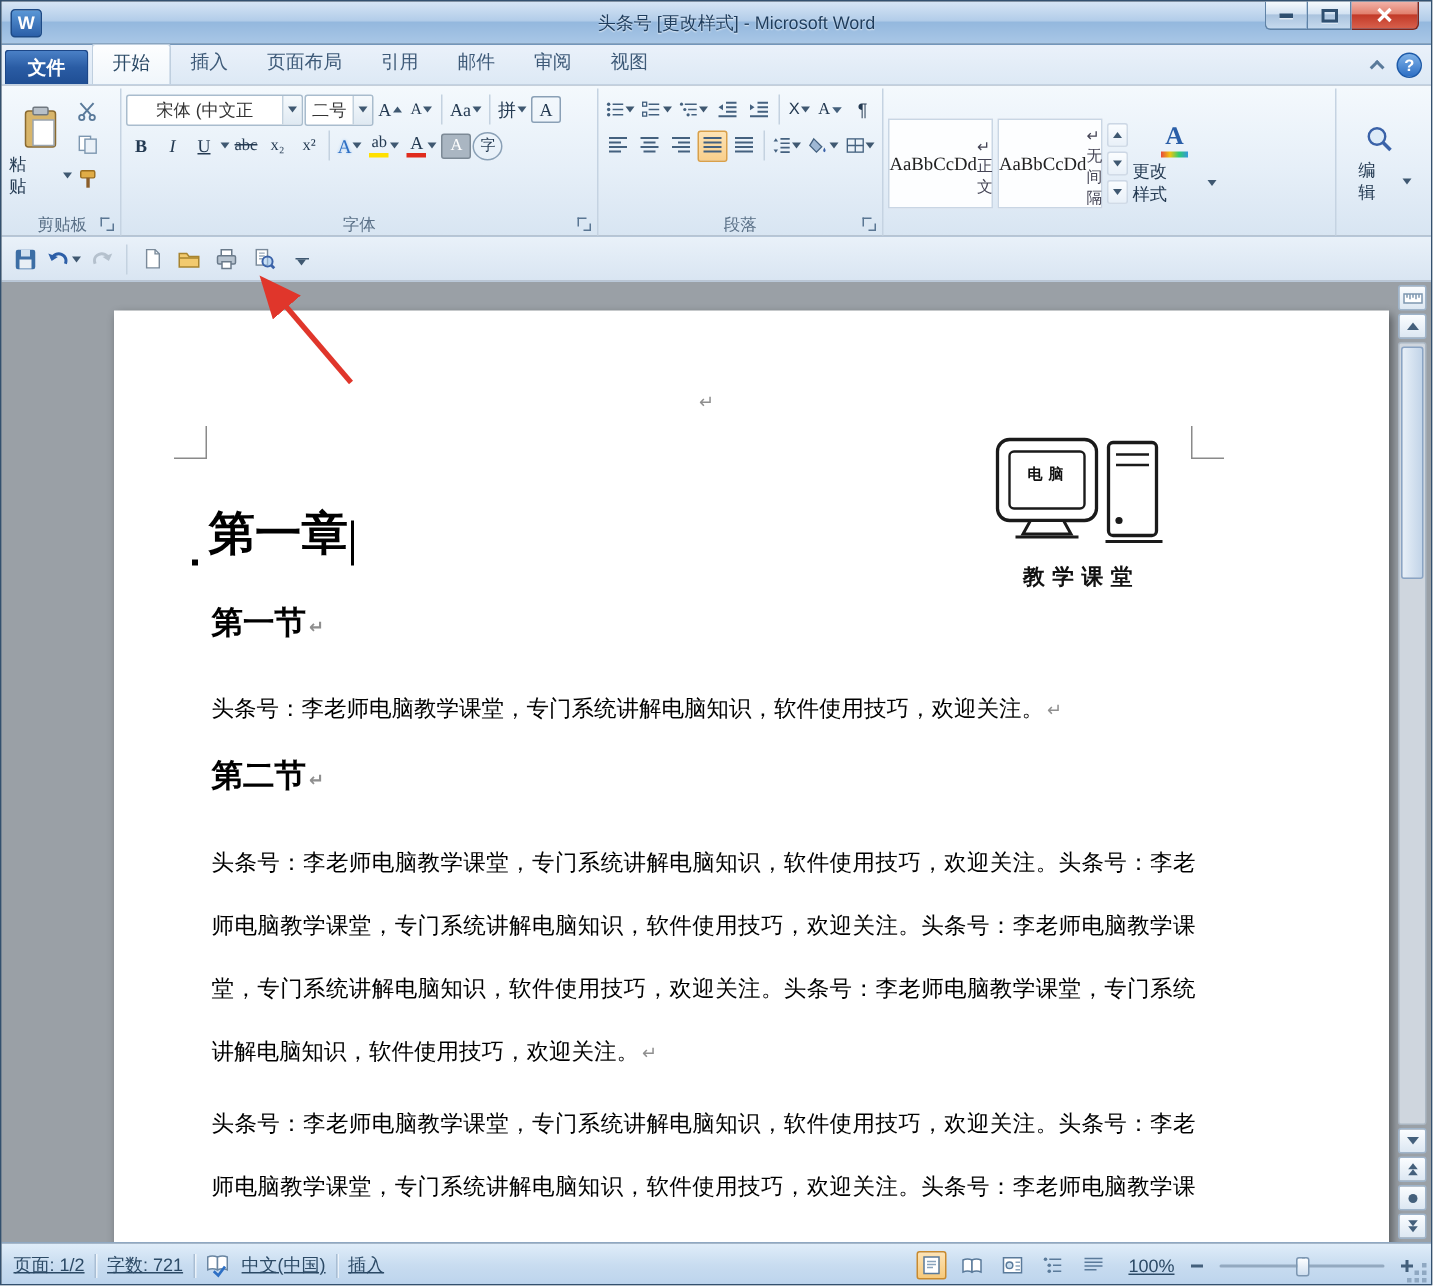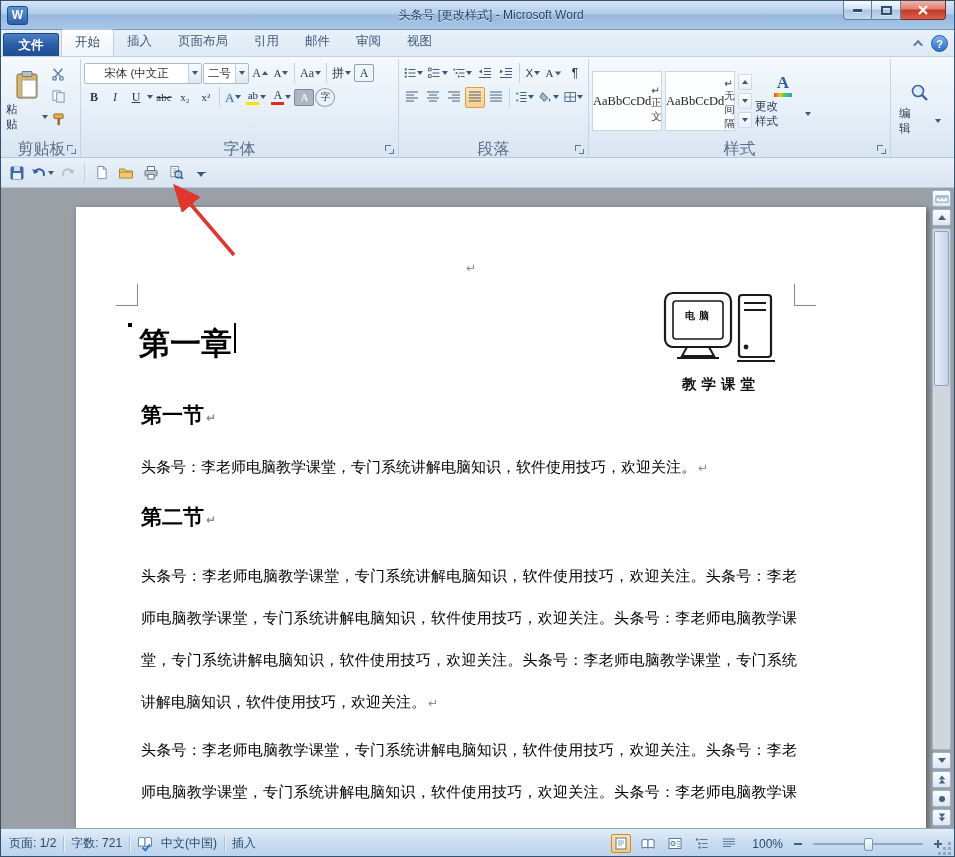--- a/index.html
+++ b/index.html
@@ -31,21 +31,21 @@
 .tab.active{background:linear-gradient(#fdfeff,#f0f6fb);border:1px solid #bfcfdf;border-bottom:none;border-radius:2.5px 2.5px 0 0;color:#2b4a66;padding:4px 13px 5px;}
 .tabrow-right{position:absolute;right:6px;top:5px;display:flex;align-items:center;gap:8px;}
 .chevup{width:7px;height:7px;border-left:2px solid #5a7a9a;border-top:2px solid #5a7a9a;transform:rotate(45deg) translateY(2px);}
 .helpbtn{width:17px;height:17px;border-radius:50%;background:linear-gradient(#7fb2e8,#2d6fc4);color:#fff;font-weight:bold;font-size:11px;
  display:flex;align-items:center;justify-content:center;border:1px solid #1d5aa8;}
 
 
 .ribbon{height:101px;background:linear-gradient(#f4f9fd,#e6eff8 55%,#d8e5f2);border-bottom:1px solid #b6c6d8;display:flex;padding:2px 0 0 2px;}
 .rgroup{display:flex;flex-direction:column;border-right:1px solid #c5d3e2;padding:2px 3px 0;position:relative;}
 .gbody{flex:1;display:flex;}
-.glabel{height:16px;display:flex;align-items:center;justify-content:center;color:#5a7087;font-size:16px;position:relative;padding:0 10px;font-family:Liberation Serif, serif;}
+.glabel{height:16px;display:flex;align-items:center;justify-content:center;color:#5a7087;font-size:11px;position:relative;padding:0 10px;font-family:Liberation Serif, serif;}
 .launcher{position:absolute;right:0;bottom:2px;width:11px;height:11px;border-radius:2px;}
 .launcher::before{content:"";position:absolute;left:1px;top:1px;width:5px;height:5px;border-left:1.4px solid #5a7693;border-top:1.4px solid #5a7693;}
 .launcher::after{content:"";position:absolute;right:1px;bottom:1px;width:4px;height:4px;border-right:1.4px solid #5a7693;border-bottom:1.4px solid #5a7693;}
 .bigbtn{width:42px;display:flex;flex-direction:column;align-items:center;justify-content:center;gap:2px;border-radius:3px;padding:2px 0;}
 .bigbtn .blabel{font-size:11.5px;color:#243a52;display:flex;align-items:center;gap:18px;}
 .scol{display:flex;flex-direction:column;justify-content:flex-start;gap:2px;padding-top:2px;}
 .ib{height:21px;min-width:20px;display:inline-flex;align-items:center;justify-content:center;border-radius:2px;font-size:12px;color:#243a52;gap:1px;padding:0 2px;}
 .ib.sel{background:linear-gradient(#fde3b5,#f9cf8b);border:1px solid #d9a04a;}
 .dd{width:0;height:0;border-left:3.5px solid transparent;border-right:3.5px solid transparent;border-top:4px solid #3f5871;display:inline-block;}
 .ddu{width:0;height:0;border-left:3px solid transparent;border-right:3px solid transparent;border-bottom:4px solid #3f5871;display:inline-block;}
@@ -74,47 +74,47 @@
 .qbtn{height:22px;min-width:22px;display:inline-flex;align-items:center;justify-content:center;border-radius:2px;gap:1px;}
 .qbtn.disabled{opacity:.5;}
 
 
 .docarea{position:relative;height:640px;background:#9aa0a6;overflow:hidden;}
 .page{position:absolute;left:75px;top:19px;width:850px;height:640px;background:#fff;box-shadow:2px 2px 6px rgba(0,0,0,.45);overflow:hidden;}
 .crop-l{position:absolute;left:40px;top:77px;width:22px;height:22px;border-bottom:1px solid #8a8a8a;border-right:1px solid #8a8a8a;}
 .crop-r{position:absolute;left:718px;top:77px;width:22px;height:22px;border-bottom:1px solid #8a8a8a;border-left:1px solid #8a8a8a;}
 .pmark{color:#8f8f8f;font-size:12px;font-family:"DejaVu Sans",sans-serif;margin-left:2px;}
 .cpmark{position:absolute;left:388px;top:54px;}
-.chapline{position:absolute;left:52px;top:116px;display:flex;align-items:flex-start;}
+.chapline{position:absolute;left:52px;top:128px;display:flex;align-items:flex-end;}
 .hbullet{width:4px;height:4px;background:#000;margin-right:7px;}
 .chap{font-family:"Liberation Serif","DejaVu Serif",serif;font-size:31px;font-weight:bold;color:#000;}
 .caret{width:2px;height:30px;background:#000;margin-left:2px;}
 .sect{position:absolute;left:65px;display:flex;align-items:baseline;font-family:"Liberation Serif","DejaVu Serif",serif;font-size:21px;font-weight:bold;color:#000;}
 .s1{top:194px;} .s2{top:296px;justify-content:flex-end;}
 .body-p{position:absolute;left:65px;width:656px;font-family:"Liberation Serif","DejaVu Serif",serif;font-size:15px;color:#000;text-align:justify;}
-.p1{top:252px;line-height:17px;}
+.p1{top:252px;line-height:28px;}
 .p2{top:348px;line-height:42px;height:172px;overflow:hidden;}
 .p3{top:522px;line-height:42px;height:88px;overflow:hidden;}
 
 .logo{position:absolute;left:585px;top:84px;width:120px;height:108px;}
 .logo-screen{position:absolute;left:12px;top:18px;width:52px;text-align:center;font-weight:bold;font-size:10px;letter-spacing:4px;color:#111;}
 .logo-cap{position:absolute;left:0;top:84px;width:120px;text-align:center;font-weight:bold;font-size:14.5px;letter-spacing:5px;color:#111;white-space:nowrap;}
 
 .vscroll{position:absolute;right:3px;top:2px;bottom:2px;width:19px;display:flex;flex-direction:column;gap:2px;}
 .sbtn{height:17px;background:linear-gradient(#fbfdff,#dce7f2);border:1px solid #9fb4ca;border-radius:2px;display:flex;align-items:center;justify-content:center;}
 .strack{flex:1;background:#cfd6de;border:1px solid #aab6c2;border-radius:2px;position:relative;}
 .sthumb{position:absolute;left:1px;right:1px;top:2px;height:155px;background:linear-gradient(90deg,#e8f0f8,#c2d4e8);border:1px solid #8aa4c4;border-radius:2px;}
 .tri-u{width:0;height:0;border-left:4px solid transparent;border-right:4px solid transparent;border-bottom:5px solid #44607c;}
 .tri-d{width:0;height:0;border-left:4px solid transparent;border-right:4px solid transparent;border-top:5px solid #44607c;}
 .dbl{display:flex;flex-direction:column;gap:1px;align-items:center;}
 .dot{width:6px;height:6px;border-radius:50%;background:#44607c;}
 
 
 .statusbar{height:30px;background:linear-gradient(#e0edf9,#c8dcf0 50%,#bbd3ec);border-top:1px solid #8fa8c2;display:flex;align-items:center;padding:0 8px;gap:7px;position:relative;}
-.sitem{font-size:12px;color:#2c4a66;white-space:nowrap;}
+.sitem{font-size:12px;color:#2c4a66;white-space:nowrap;text-decoration:underline;}
 .ssep{width:1px;height:16px;background:#a9bed4;box-shadow:1px 0 0 #ffffffa0;}
 .spacer{flex:1;}
 .viewbtn{width:20px;height:19px;display:flex;align-items:center;justify-content:center;border:1px solid transparent;border-radius:2px;}
 .viewbtn.sel{background:linear-gradient(#fde3b5,#f7c97a);border-color:#c98a2e;}
 .zbtn{width:16px;height:16px;display:flex;align-items:center;justify-content:center;}
 .zminus{width:8px;height:2px;background:#44607c;}
 .zplus{position:relative;width:8px;height:8px;}
 .zplus::before{content:"";position:absolute;left:0;top:3px;width:8px;height:2px;background:#44607c;}
 .zplus::after{content:"";position:absolute;left:3px;top:0;width:2px;height:8px;background:#44607c;}
 .zslider{width:110px;height:14px;position:relative;}
@@ -436,27 +436,23 @@
           <span class="stack">
               <span class="changeglyph serif">A</span>
               <span class="rainbow"></span>
             </span>
           <span class="blabel">
               <span>更改样式</span>
               <span class="dd"></span>
             </span>
         </div>
       </div>
-      <div class="glabel">
-          <span>样式</span>
-          <span class="launcher"></span>
-        </div>
-    </div>
-
-    <div class="rgroup" style="width:58px;border-right:none;">
+    </div>
+
+    <div class="rgroup" style="width:58px;border-right:none;text-align:right;">
       <div class="gbody" style="align-items:center;justify-content:center;">
         <div class="bigbtn">
           <svg width="22" height="22" viewBox="0 0 22 22">
             <circle cx="9" cy="9" r="5.5" fill="#dcebf8" stroke="#3a62a8" stroke-width="1.6"></circle>
             <path d="M13 13 L18 18" stroke="#3a62a8" stroke-width="2.4"></path>
           </svg>
           <span class="blabel">
               <span>编辑</span>
               <span class="dd"></span>
             </span>

